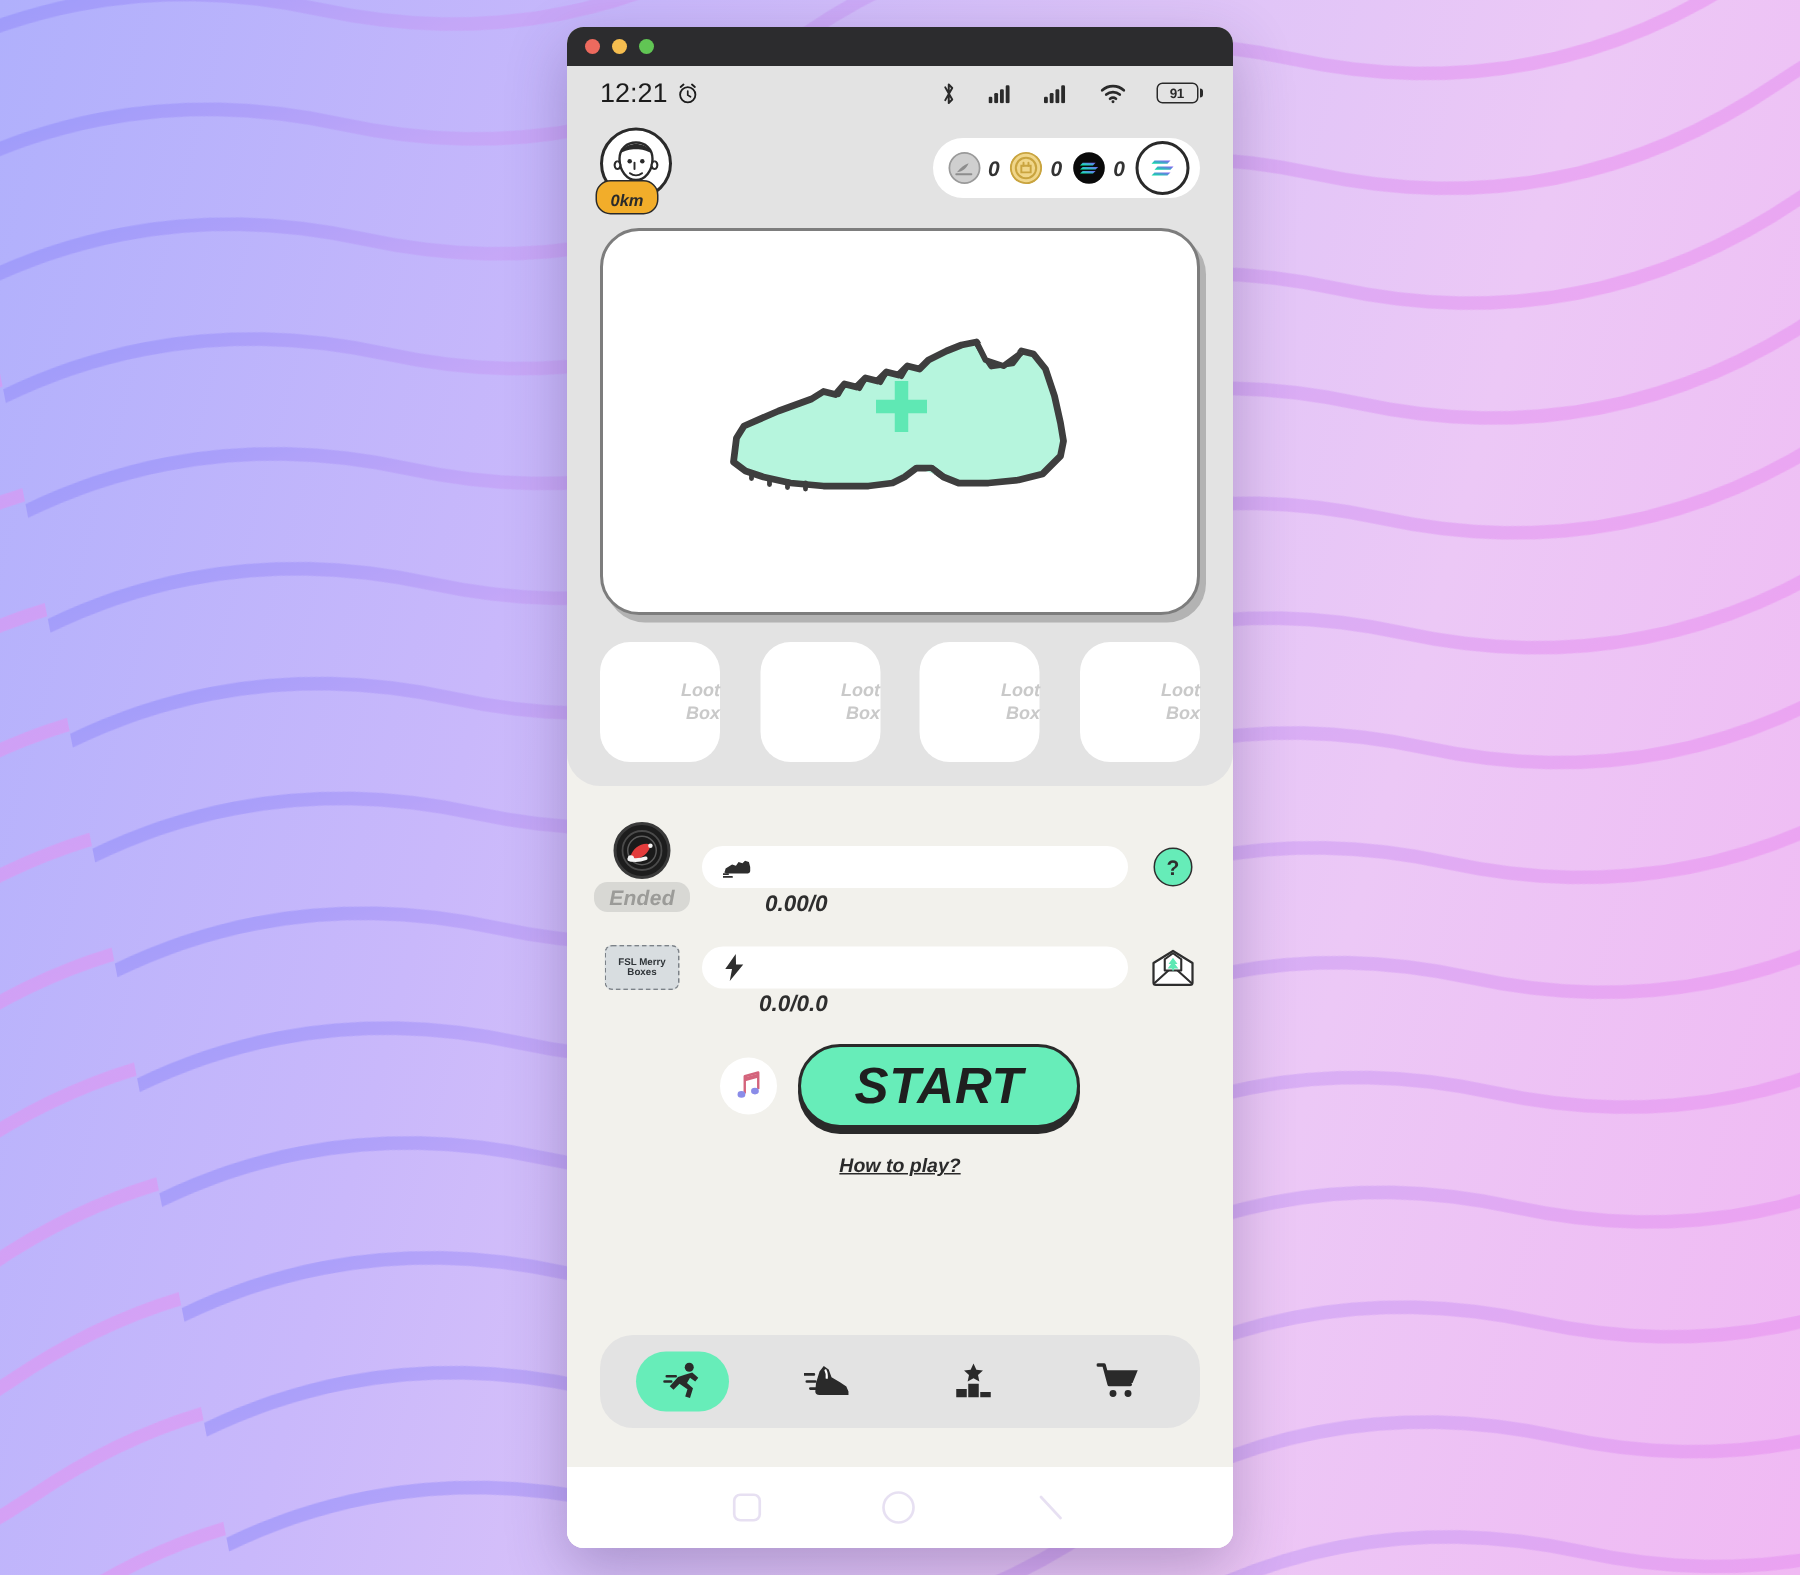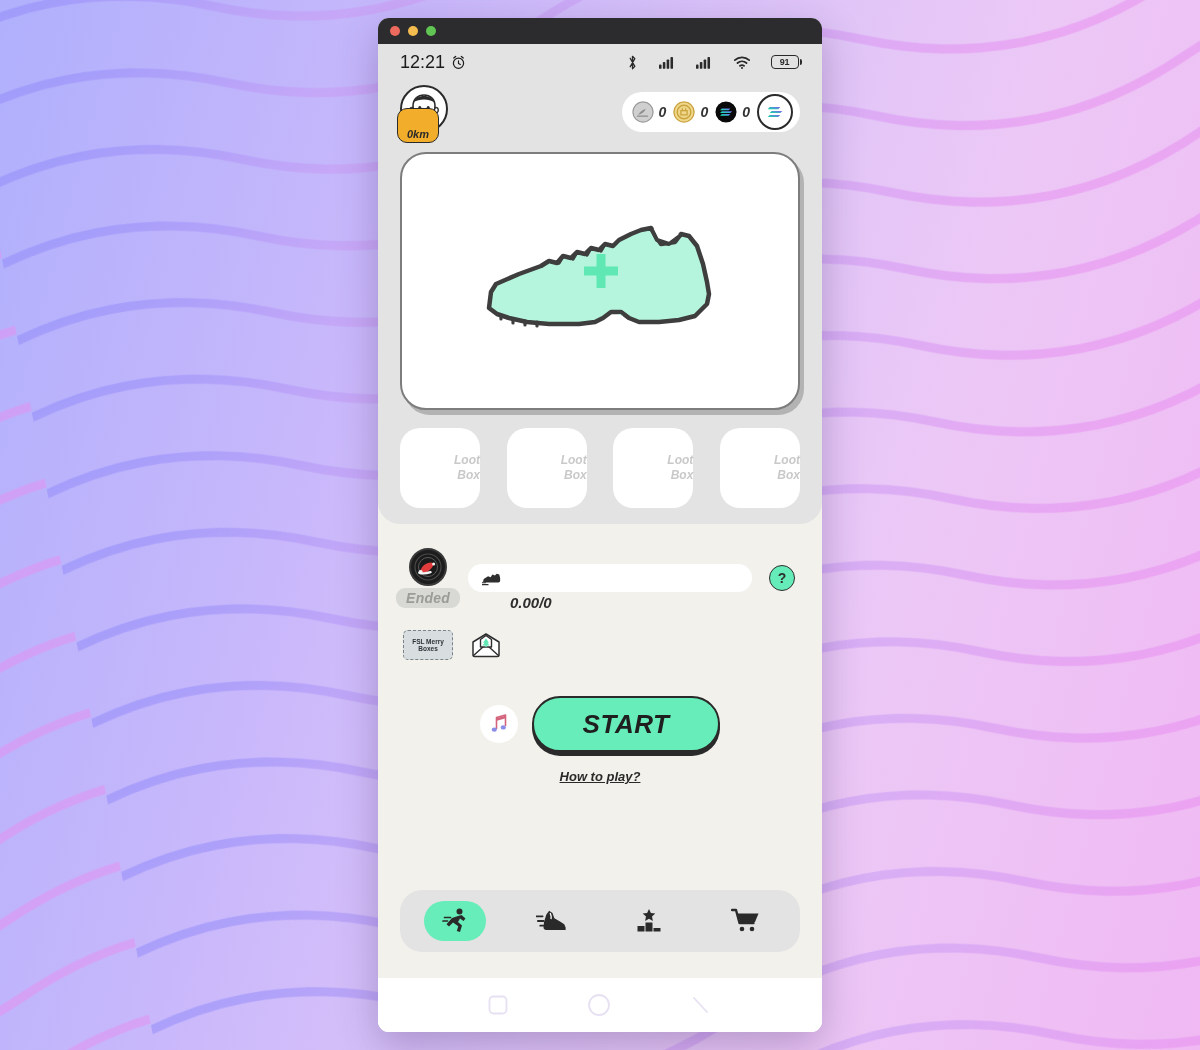--- a/index.html
+++ b/index.html
@@ -96,21 +96,21 @@
   #avatar-wrap { position: relative; width: 52px; height: 54px; }
   #avatar {
     width: 48px; height: 48px; border-radius: 50%;
     background: #fff; border: 2px solid #2a2a2a;
     display: flex; align-items: center; justify-content: center;
     overflow: hidden;
   }
   #km-badge {
     position: absolute; left: -3px; bottom: -4px;
     background: #f2ad2a; border: 1.8px solid #2a2a2a;
-    border-radius: 10px; padding: 19px 9px 2px 9px;
+    border-radius: 10px; padding: 7px 9px 2px 9px;
     font-size: 11px; font-weight: 700; font-style: italic; color: #2a2a2a;
     white-space: nowrap;
   }
   #wallet-pill {
     display: flex; align-items: center; gap: 7px;
     background: #fff; border-radius: 26px;
     padding: 5px 7px 5px 10px; height: 40px;
   }
   .coin-item { display: flex; align-items: center; gap: 5px; }
   .coin-val { font-size: 14px; font-style: italic; font-weight: 700; color: #333; }
@@ -200,21 +200,21 @@
   #music-btn {
     width: 38px; height: 38px; border-radius: 50%;
     background: #fff; display: flex; align-items: center; justify-content: center;
     flex: 0 0 auto;
   }
   #start-btn {
     width: 188px; height: 56px; border-radius: 30px;
     background: #67edb9; border: 2.5px solid #2a2a2a;
     box-shadow: 0 4px 0 #2a2a2a;
     display: flex; align-items: center; justify-content: center;
-    font-size: 26px; font-weight: 700; font-style: italic;
+    font-size: 34px; font-weight: 700; font-style: italic;
     letter-spacing: .5px; color: #1f1f1f; cursor: pointer;
   }
   #how-to {
     margin-top: 17px; font-size: 13px; font-weight: 700; font-style: italic;
     color: #2a2a2a; text-decoration: underline; cursor: pointer;
   }
 
   
   #bottomnav-wrap { margin-top: auto; padding: 0 22px 26px 22px; }
   #bottomnav {
@@ -444,20 +444,26 @@
             </div>
           </div>
         </div>
 
         <div class="stat-row">
           <div class="stat-left">
             <div class="ticket">
               <span>FSL Merry Boxes</span>
             </div>
           </div>
+          <div class="bar">
+            <svg width="15" height="18" viewBox="0 0 14 18">
+              <path d="M8 0 L1 10h4.5L4 18 13 7H8.2z" fill="#2e2e2e"></path>
+            </svg>
+            <span class="bar-val">0.0/0.0</span>
+          </div>
           <div class="stat-right">
             <svg width="30" height="26" viewBox="0 0 30 26">
               <path d="M2 10 L15 2 L28 10 V23a1.6 1.6 0 0 1-1.6 1.6H3.6A1.6 1.6 0 0 1 2 23z" fill="#fff" stroke="#2e2e2e" stroke-width="1.5" stroke-linejoin="round"></path>
               <path d="M2 24 L12.5 14.5 M28 24 L17.5 14.5" stroke="#2e2e2e" stroke-width="1.4"></path>
               <path d="M9.5 7.5 L15 3.5 L20.5 7.5 V15 H9.5z" fill="#fff" stroke="#2e2e2e" stroke-width="1.4" stroke-linejoin="round"></path>
               <path d="M15 6.5 l3 4.2h-6z M15 9 l3.6 4.6h-7.2z" fill="#5fe8b4"></path>
               <rect x="14.4" y="13" width="1.3" height="2" fill="#5fe8b4"></rect>
             </svg>
           </div>
         </div>

